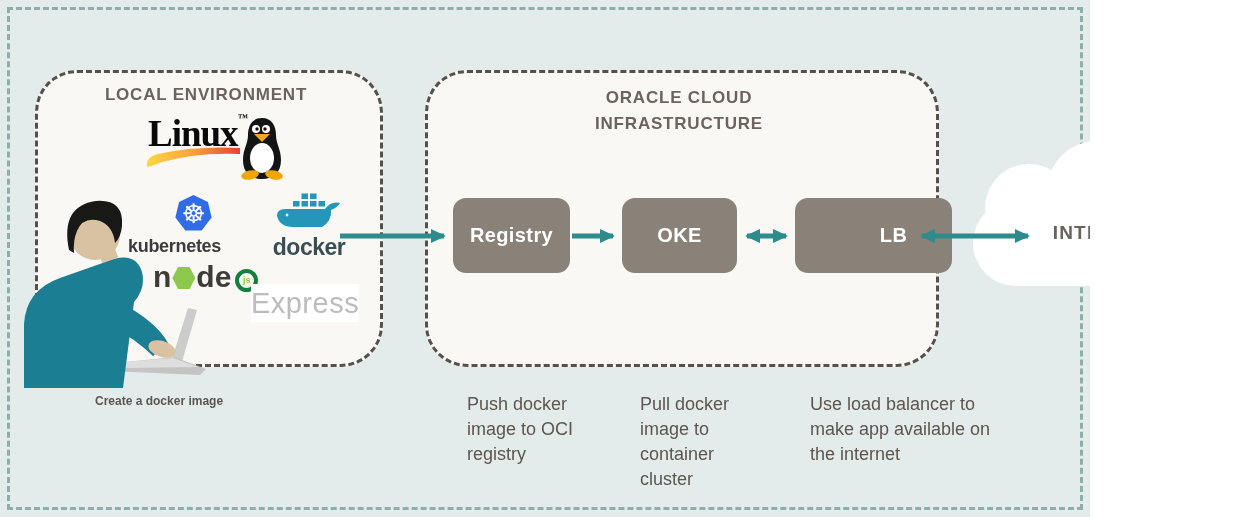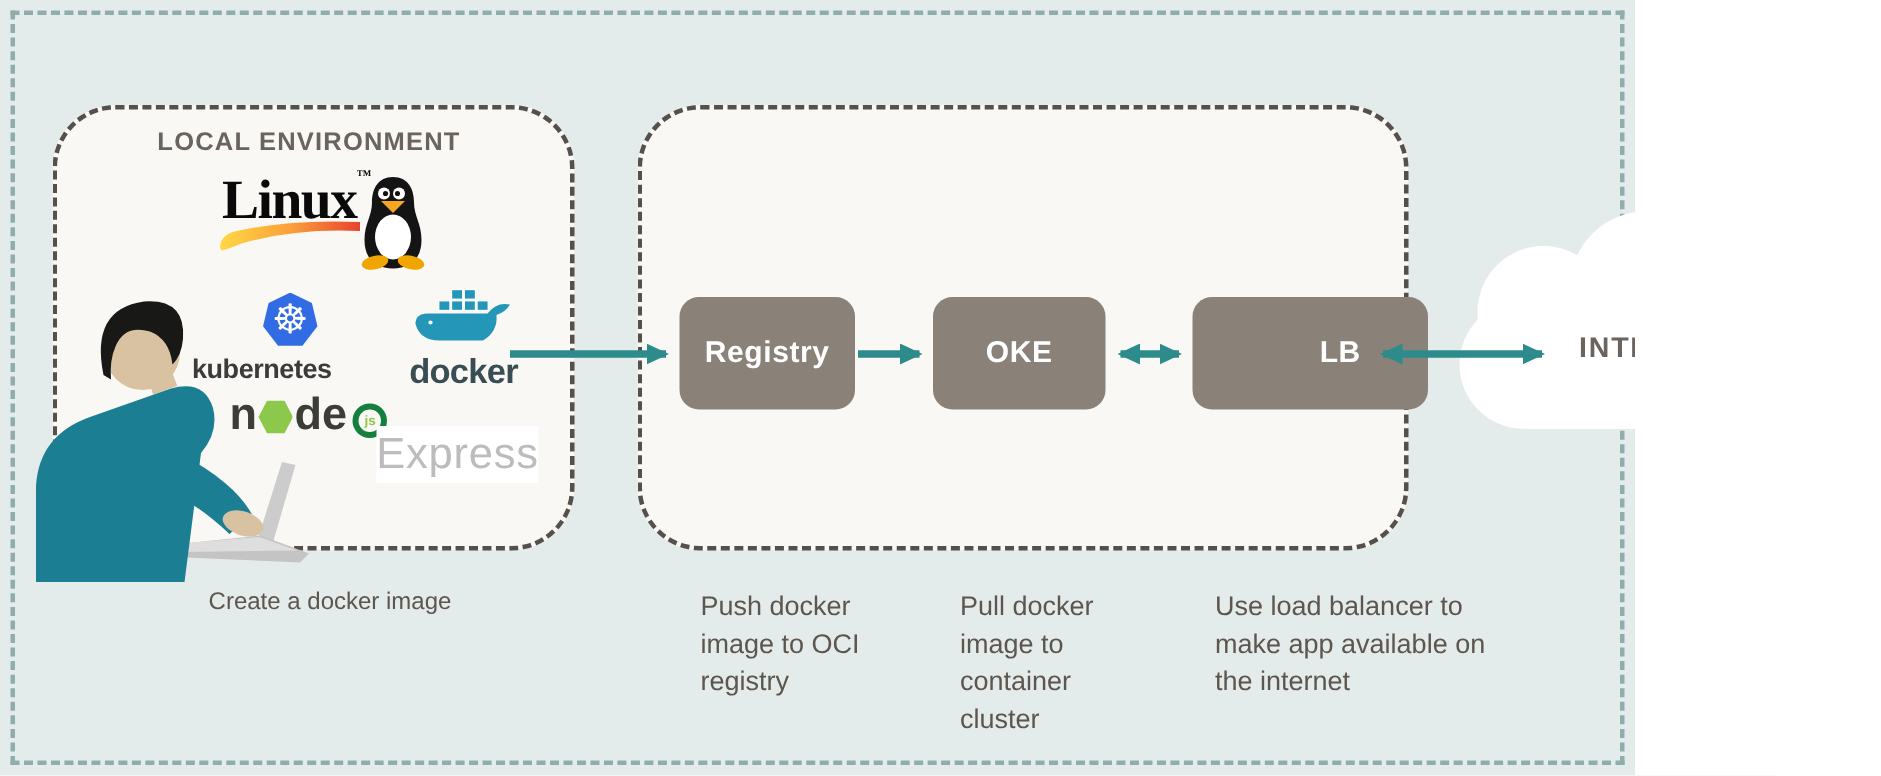--- a/index.html
+++ b/index.html
@@ -81,22 +81,22 @@
   }
 
   
   .person-svg{position:absolute;left:22px;top:196px;width:192px;height:192px;}
 
   
   .caption{
     position:absolute;color:#5d564f;font-size:18px;line-height:25px;
   }
   .local-caption{
-    left:95px;top:389px;width:250px;text-align:center;
-    font-size:16px;font-weight:400;
+    left:95px;top:389px;width:250px;
+    font-size:12px;font-weight:700;
   }
   .cap-registry{left:467px;top:392px;width:145px;}
   .cap-oke{left:640px;top:392px;width:125px;}
   .cap-lb{left:790px;top:392px;width:192px;margin-left:20px;}
 
   
   .flow-node{
     position:absolute;top:198px;height:75px;background:#8a8178;
     border-radius:13px;display:flex;align-items:center;justify-content:center;
     color:#ffffff;font-size:20px;font-weight:600;letter-spacing:0.4px;
@@ -189,20 +189,24 @@
       <path d="M69,71 L97,61 L104,77 L74,86 Z" fill="#f5f5f5"></path>
       <path d="M2,192 L2,128 Q4,94 38,82 L92,63 Q114,57 120,76 Q124,92 112,106 L101,192 Z" fill="#1b7e93"></path>
       <path d="M68,98 Q102,104 128,126 Q140,136 146,147 L131,160 Q112,142 92,132 L66,120 Z" fill="#1b7e93"></path>
       <ellipse cx="140" cy="153" rx="14" ry="8" fill="#d8c2a2" transform="rotate(18 140 153)"></ellipse>
     </g>
   </svg>
 
   <div class="caption local-caption">Create a docker image</div>
 
   <div class="group-box oci-box"></div>
+  <div class="group-title oci-title">
+    <div>ORACLE CLOUD</div>
+    <div>INFRASTRUCTURE</div>
+  </div>
 
   <div class="flow-node node-registry">Registry</div>
   <div class="flow-node node-oke">OKE</div>
   <div class="flow-node node-lb">LB</div>
 
   <div class="caption cap-registry">Push docker image to OCI registry</div>
   <div class="caption cap-oke">Pull docker image to container cluster</div>
   <div class="caption cap-lb">Use load balancer to make app available on the internet</div>
 
   <svg class="cloud-svg" viewBox="0 0 268 152">

